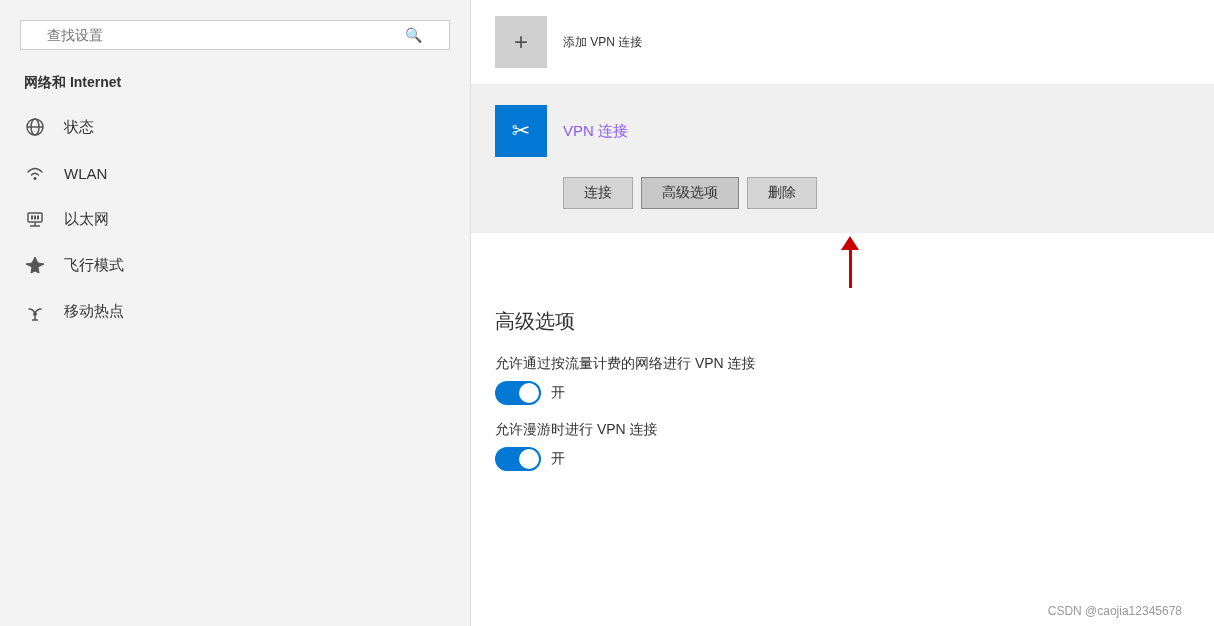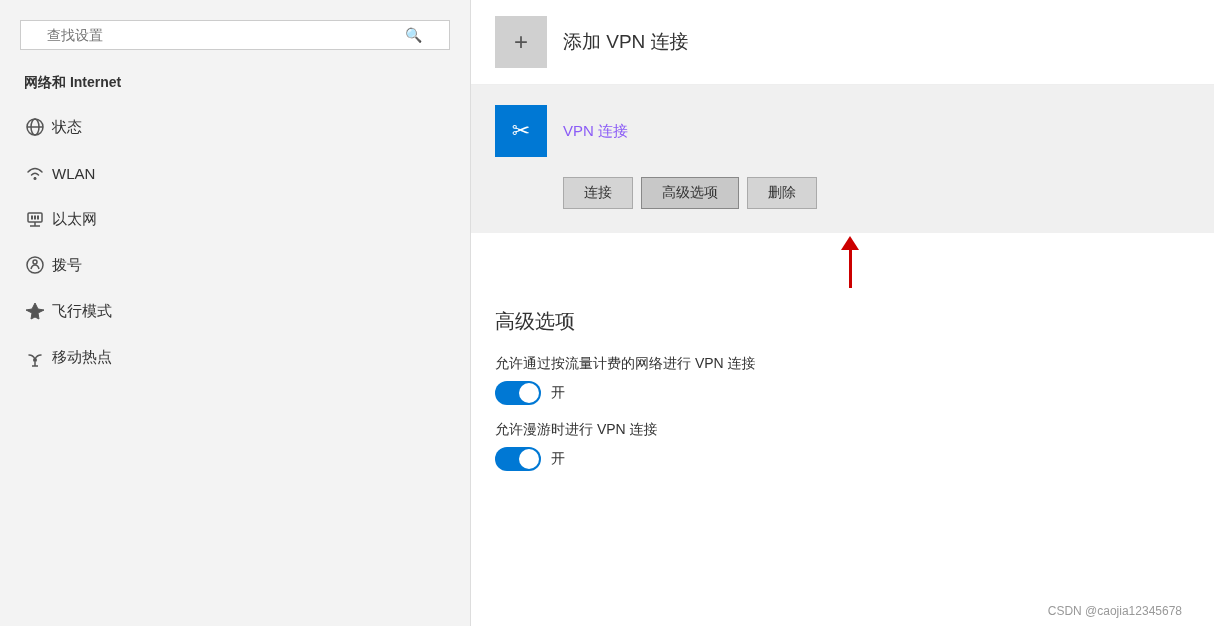--- a/index.html
+++ b/index.html
@@ -51,21 +51,21 @@
       font-size: 14px;
       font-weight: bold;
       color: #333;
       padding: 4px 24px 12px 24px;
     }
 
     .nav-item {
       display: flex;
       align-items: center;
       padding: 12px 24px;
-      gap: 6px;
+      gap: 18px;
       cursor: pointer;
       color: #333;
       font-size: 15px;
       position: relative;
     }
 
     .nav-item.active {
       border: 2px solid #cc0000;
       background: #f3f3f3;
     }
@@ -102,21 +102,21 @@
       display: flex;
       align-items: center;
       justify-content: center;
       font-size: 24px;
       color: #555;
       cursor: pointer;
       flex-shrink: 0;
     }
 
     .add-vpn-label {
-      font-size: 19px;
+      font-size: 12px;
       color: #333;
     }
 
     .vpn-connection-section {
       background: #f0f0f0;
       padding: 12px 24px;
     }
 
     .vpn-connection-header {
       display: flex;
@@ -290,30 +290,20 @@
         <line x1="10" y1="12" x2="10" y2="16" stroke="#555" stroke-width="1.5"></line>
         <line x1="5" y1="16" x2="15" y2="16" stroke="#555" stroke-width="1.5"></line>
         <rect x="6" y="5.5" width="2" height="4" fill="#555"></rect>
         <rect x="9" y="5.5" width="2" height="4" fill="#555"></rect>
         <rect x="12" y="5.5" width="2" height="4" fill="#555"></rect>
       </svg>
     </div>
     <span>以太网</span>
   </div>
 
-  <div class="nav-item">
-    <div class="nav-icon">
-      <svg width="20" height="20" viewBox="0 0 20 20">
-        <circle cx="10" cy="10" r="8" stroke="#555" stroke-width="1.5" fill="none"></circle>
-        <path d="M6 14 Q7 10 10 10 Q13 10 14 14" stroke="#555" stroke-width="1.5" fill="none"></path>
-        <circle cx="10" cy="7" r="2" stroke="#555" stroke-width="1.5" fill="none"></circle>
-      </svg>
-    </div>
-    <span>拨号</span>
-  </div>
 
 
   <div class="nav-item">
     <div class="nav-icon">
       <svg width="20" height="20" viewBox="0 0 20 20">
         <path d="M10 2 L13 8 L19 9 L13 12 L14 18 L10 16 L6 18 L7 12 L1 9 L7 8 Z" stroke="#555" stroke-width="1" fill="#555"></path>
       </svg>
     </div>
     <span>飞行模式</span>
   </div>

